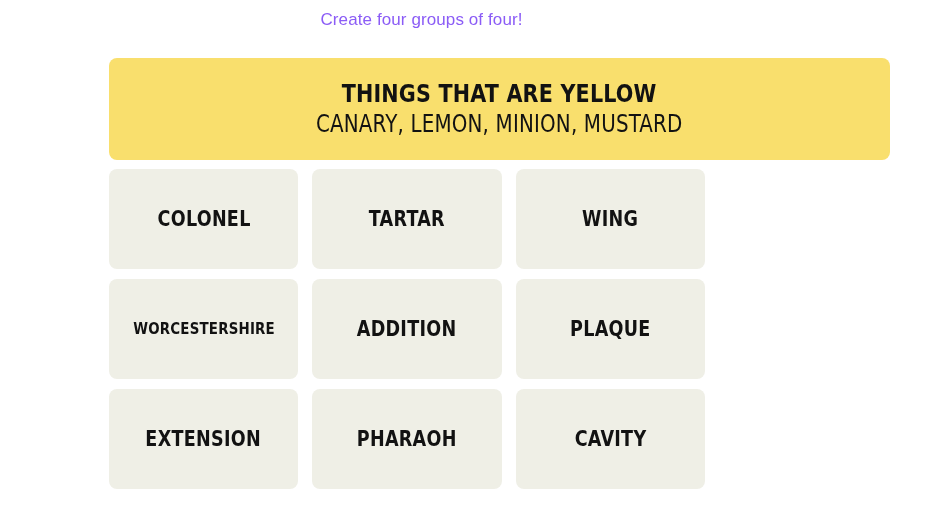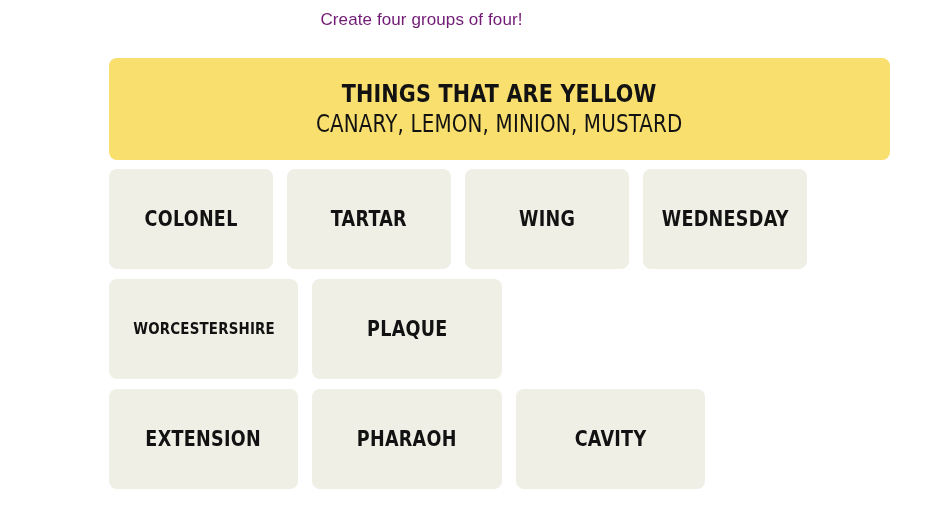--- a/index.html
+++ b/index.html
@@ -27,21 +27,21 @@
   .instruction {
     position: absolute;
     top: 8px;
     left: 0;
     width: 843px;
     text-align: center;
     font-family: "Liberation Sans", sans-serif;
     font-size: 17px;
     font-weight: 400;
     line-height: 24px;
-    color: #701a75;
+    color: #8b5cf6;
     letter-spacing: 0.1px;
   }
 
   
   .board {
     position: absolute;
     left: 81px;
     top: 58px;
     width: 698px;
     padding-left: 28px;
@@ -141,27 +141,27 @@
         <div class="tile-row">
           <div class="tile">
             <span class="tile-label">COLONEL</span>
           </div>
           <div class="tile">
             <span class="tile-label">TARTAR</span>
           </div>
           <div class="tile">
             <span class="tile-label">WING</span>
           </div>
-          <div class="tile">
-            <span class="tile-label">WEDNESDAY</span>
-          </div>
         </div>
         <div class="tile-row">
           <div class="tile">
             <span class="tile-label small">WORCESTERSHIRE</span>
+          </div>
+          <div class="tile">
+            <span class="tile-label">ADDITION</span>
           </div>
           <div class="tile">
             <span class="tile-label">PLAQUE</span>
           </div>
         </div>
         <div class="tile-row">
           <div class="tile">
             <span class="tile-label">EXTENSION</span>
           </div>
           <div class="tile">

